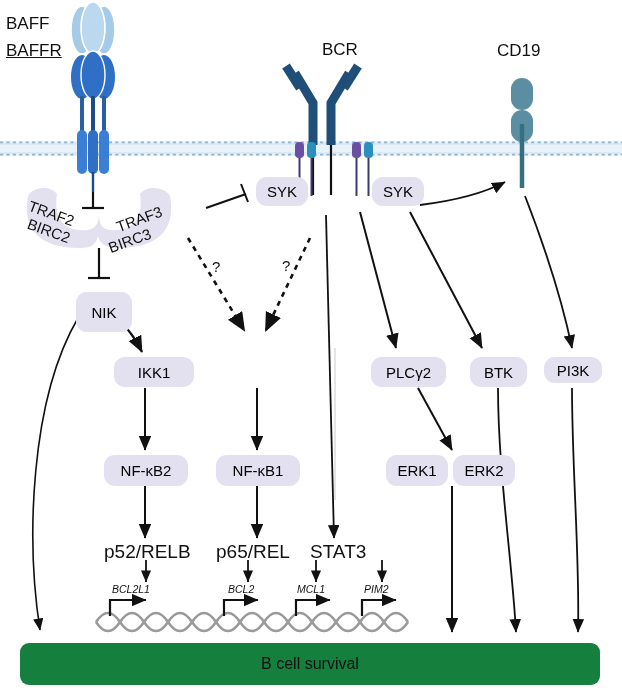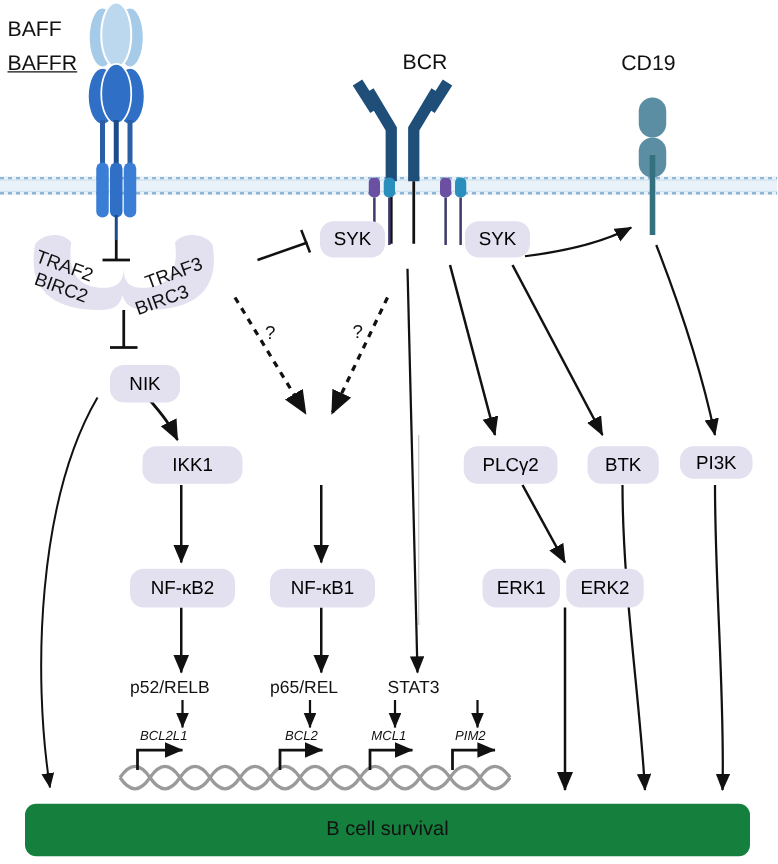--- a/index.html
+++ b/index.html
@@ -31,21 +31,21 @@
     color: #000000;
     font-size: 15px;
     display: flex;
     align-items: center;
     justify-content: center;
     white-space: nowrap;
     font-family: "Liberation Sans", sans-serif;
   }
   .plainlbl {
     position: absolute;
-    font-size: 14px;
+    font-size: 19px;
     color: #111111;
     white-space: nowrap;
     font-family: "Liberation Sans", sans-serif;
     text-align: center;
   }
   .gene {
     position: absolute;
     font-size: 10.5px;
     font-style: italic;
     color: #111111;
@@ -257,21 +257,21 @@
   <div class="traf-word" style="left:31px; top:215px; transform:rotate(20deg); transform-origin:left top;">BIRC2</div>
   <div class="traf-word" style="left:114px; top:219px; transform:rotate(-20deg); transform-origin:left top;">TRAF3</div>
   <div class="traf-word" style="left:106px; top:240px; transform:rotate(-20deg); transform-origin:left top;">BIRC3</div>
 
   <div class="qmark" style="left:212px; top:258px;">?</div>
   <div class="qmark" style="left:282px; top:257px;">?</div>
 
   <div class="node" style="left:256px; top:177px; width:52px; height:29px;">SYK</div>
   <div class="node" style="left:372px; top:177px; width:52px; height:29px;">SYK</div>
 
-  <div class="node" style="left:88px; top:292px; width:56px; height:30px;">NIK</div>
+  <div class="node" style="left:76px; top:292px; width:56px; height:40px;">NIK</div>
 
   <div class="node" style="left:114px; top:357px; width:80px; height:30px;">IKK1</div>
   <div class="node" style="left:371px; top:357px; width:75px; height:30px;">PLCγ2</div>
   <div class="node" style="left:470px; top:357px; width:57px; height:30px;">BTK</div>
   <div class="node" style="left:544px; top:357px; width:58px; height:26px;">PI3K</div>
 
   <div class="node" style="left:104px; top:455px; width:84px; height:31px;">NF-κB2</div>
   <div class="node" style="left:216px; top:455px; width:84px; height:31px;">NF-κB1</div>
   <div class="node" style="left:386px; top:455px; width:62px; height:31px;">ERK1</div>
   <div class="node" style="left:453px; top:455px; width:62px; height:31px;">ERK2</div>

